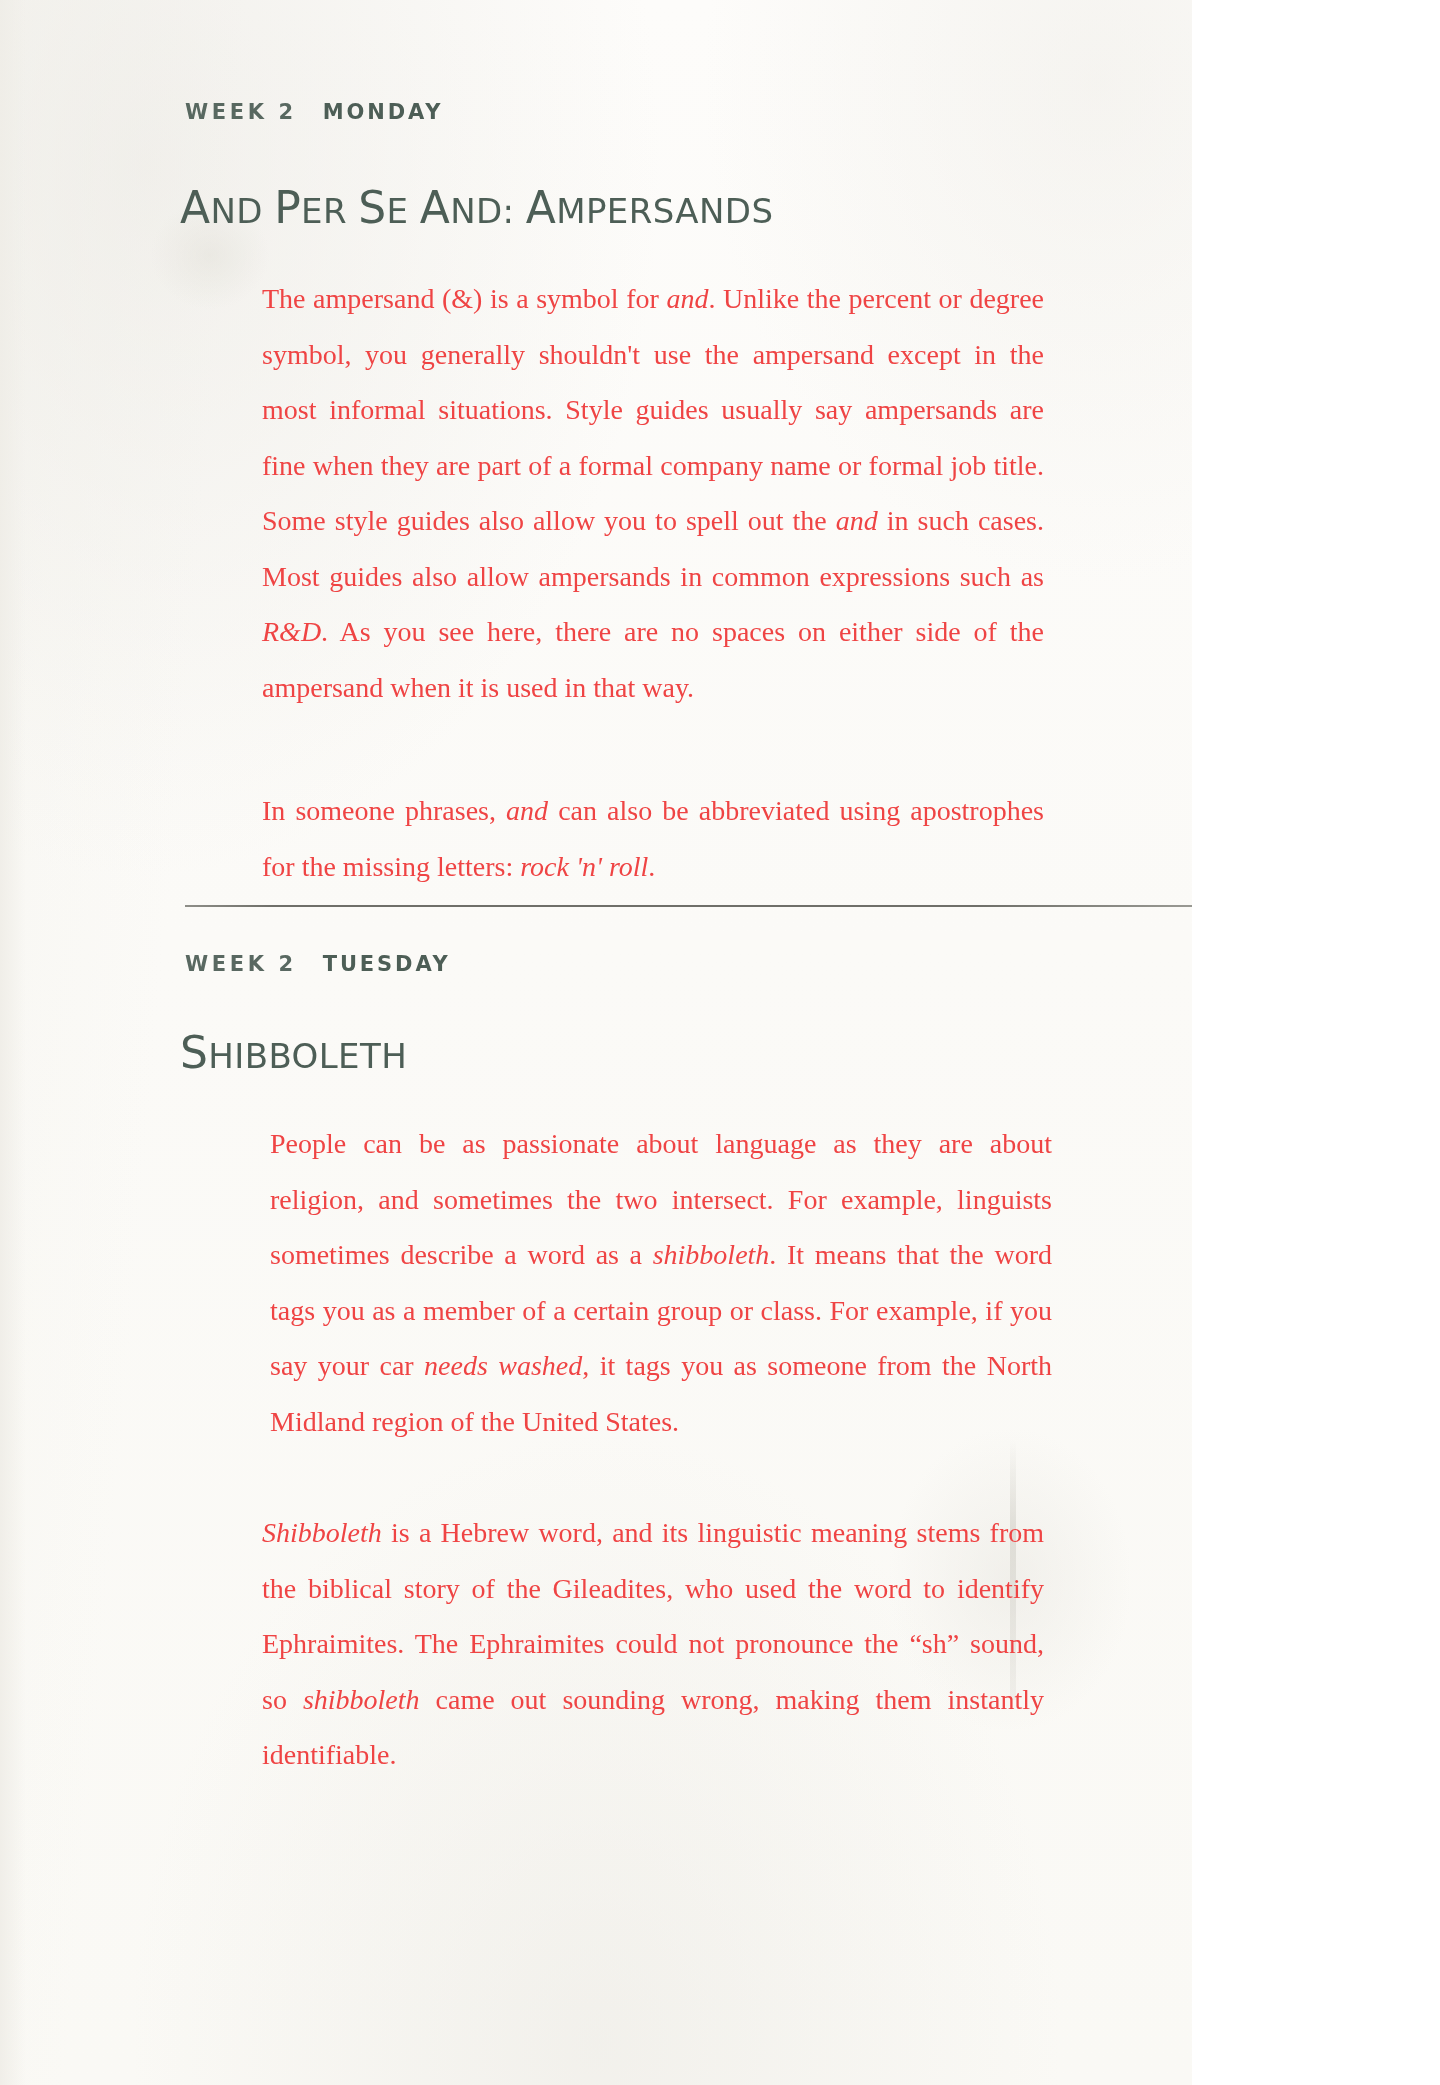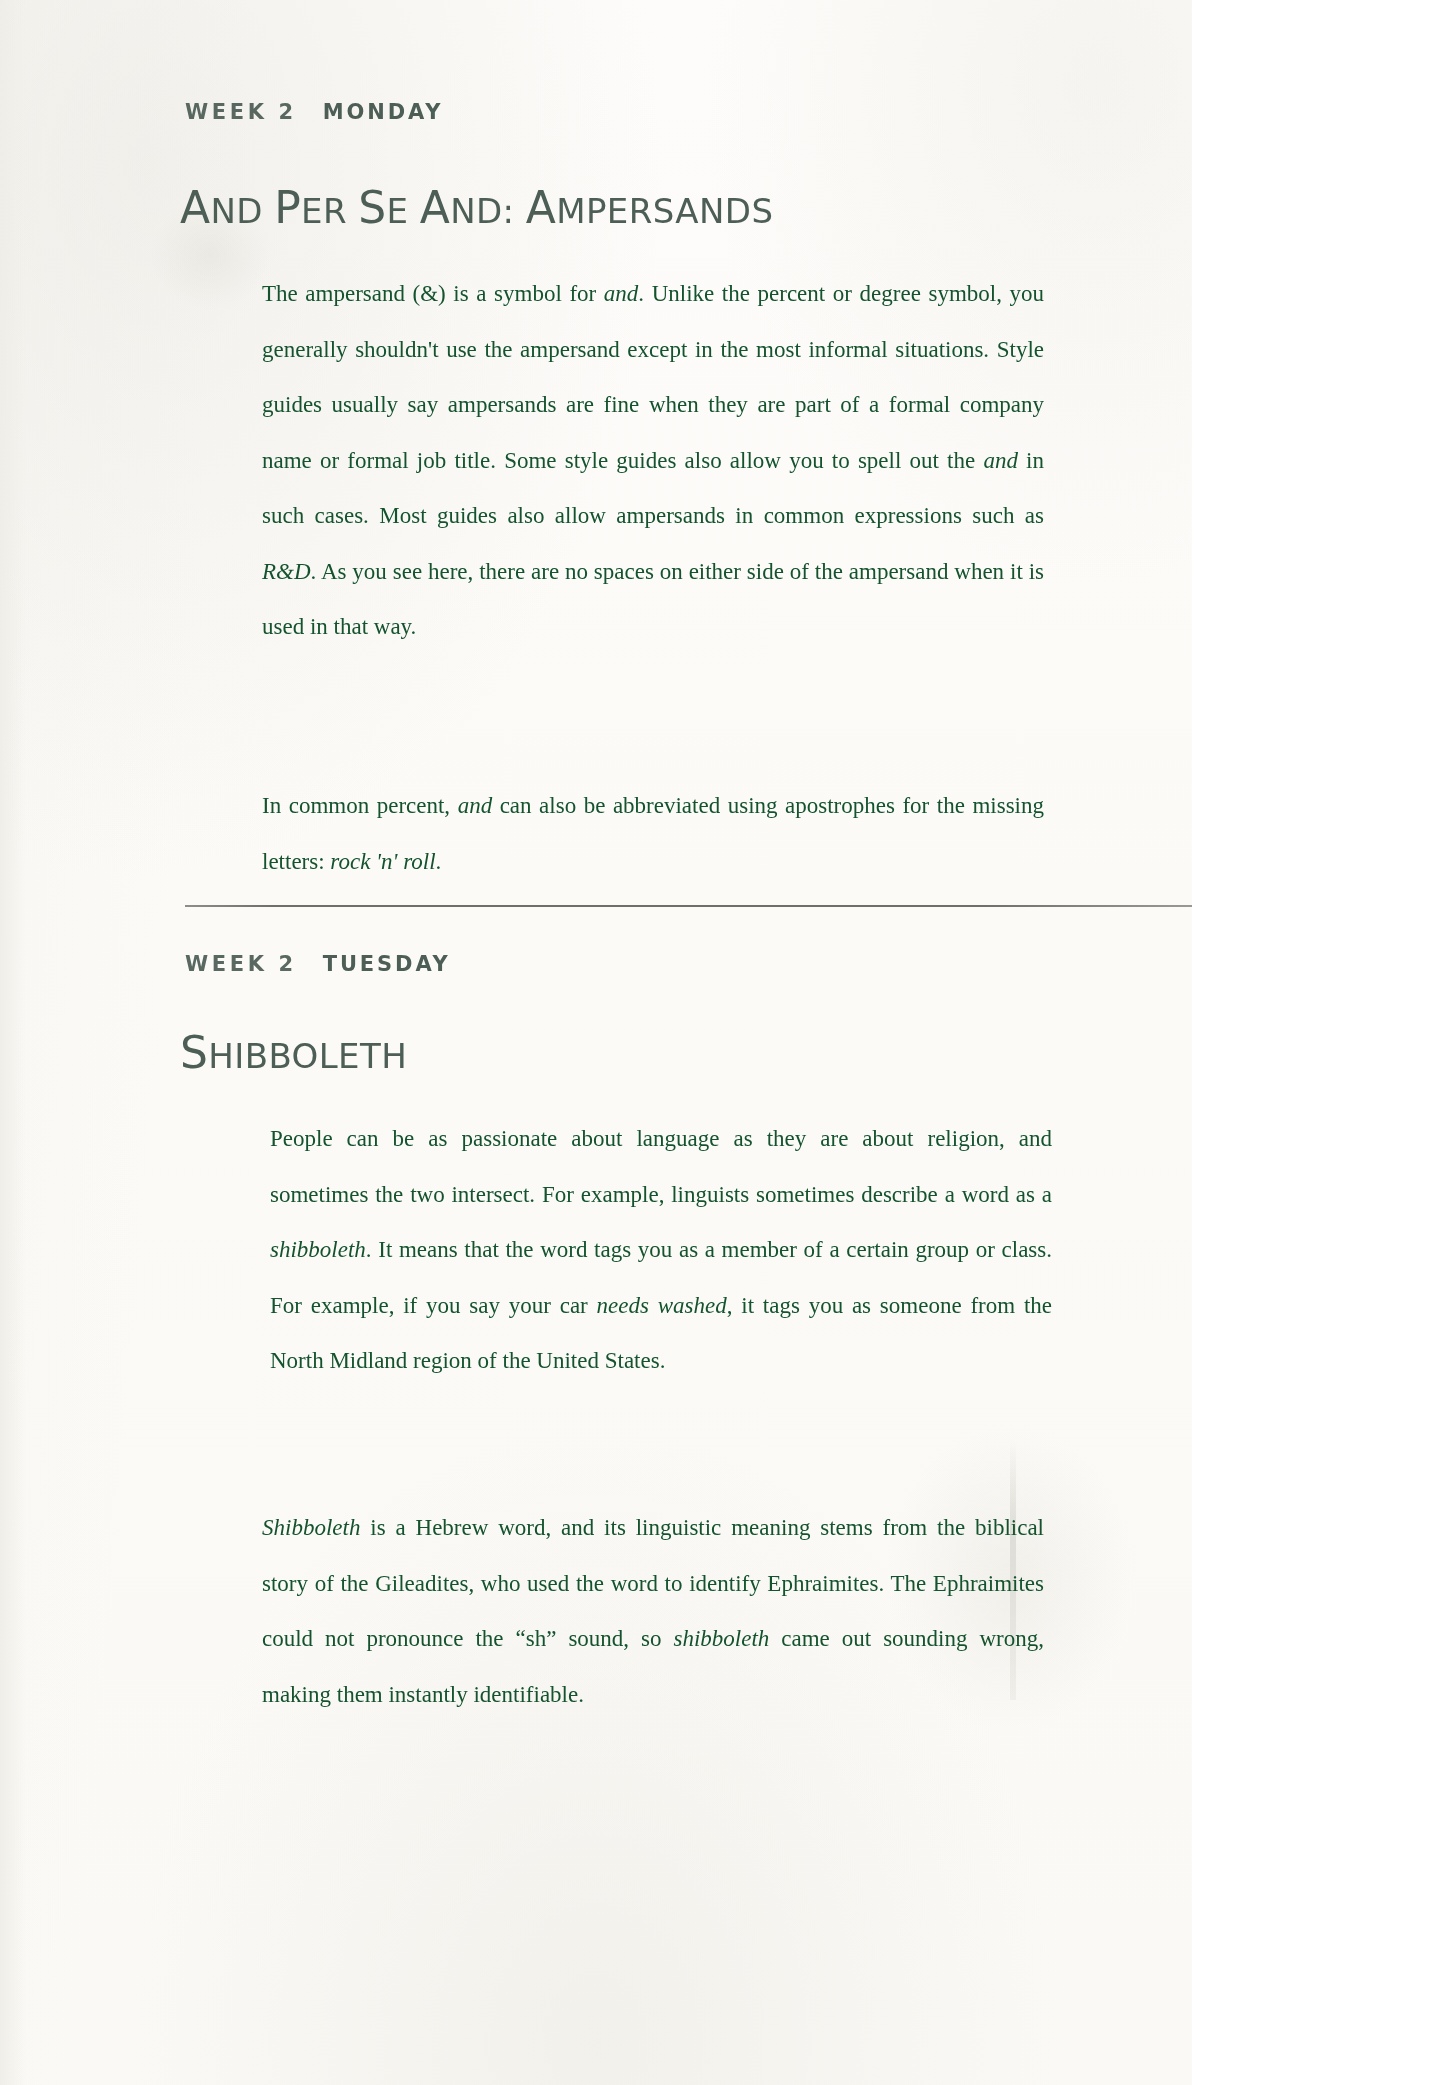--- a/index.html
+++ b/index.html
@@ -98,23 +98,23 @@
   }
   .entry-title .cap {
     font-size: 44px;
   }
   .entry-title .sc {
     font-size: 34px;
   }
 
   .para {
     position: absolute;
-    color: #14532d;
+    color: #ef4444;
     font-family: "Liberation Serif", serif;
-    font-size: 23px;
+    font-size: 28px;
     line-height: 55.5px;
     text-align: justify;
     text-justify: inter-word;
     width: 782px;
     left: 262px;
   }
   .para em {
     font-style: italic;
   }
 
@@ -162,21 +162,21 @@
   <div id="content">
 
     <div class="daybar" id="daybar-monday">
       <span class="wk">WEEK 2</span><span class="sep"></span><span class="day">MONDAY</span>
     </div>
 
     <h1 class="entry-title" id="title-ampersands"><span class="cap">A</span><span class="sc">ND</span><span class="sc"> </span><span class="cap">P</span><span class="sc">ER</span><span class="sc"> </span><span class="cap">S</span><span class="sc">E</span><span class="sc"> </span><span class="cap">A</span><span class="sc">ND:</span><span class="sc"> </span><span class="cap">A</span><span class="sc">MPERSANDS</span></h1>
 
     <p class="para" id="p1-ampersands"><span>The ampersand (&amp;) is a symbol for </span><em>and</em><span>. Unlike the percent or degree symbol, you generally shouldn't use the ampersand except in the most informal situations. Style guides usually say ampersands are fine when they are part of a formal company name or formal job title. Some style guides also allow you to spell out the </span><em>and</em><span> in such cases. Most guides also allow ampersands in common expressions such as </span><em>R&amp;D</em><span>. As you see here, there are no spaces on either side of the ampersand when it is used in that way.</span></p>
 
-    <p class="para" id="p2-ampersands"><span>In common percent, </span><em>and</em><span> can also be abbreviated using apostrophes for the missing letters: </span><em>rock 'n' roll</em><span>.</span></p>
+    <p class="para" id="p2-ampersands"><span>In someone phrases, </span><em>and</em><span> can also be abbreviated using apostrophes for the missing letters: </span><em>rock 'n' roll</em><span>.</span></p>
 
     <div class="rule" id="section-rule"></div>
 
     <div class="daybar" id="daybar-tuesday">
       <span class="wk">WEEK 2</span><span class="sep"></span><span class="day">TUESDAY</span>
     </div>
 
     <h1 class="entry-title" id="title-shibboleth"><span class="cap">S</span><span class="sc">HIBBOLETH</span></h1>
 
     <p class="para" id="p1-shibboleth"><span>People can be as passionate about language as they are about religion, and sometimes the two intersect. For example, linguists sometimes describe a word as a </span><em>shibboleth</em><span>. It means that the word tags you as a member of a certain group or class. For example, if you say your car </span><em>needs washed</em><span>, it tags you as someone from the North Midland region of the United States.</span></p>

